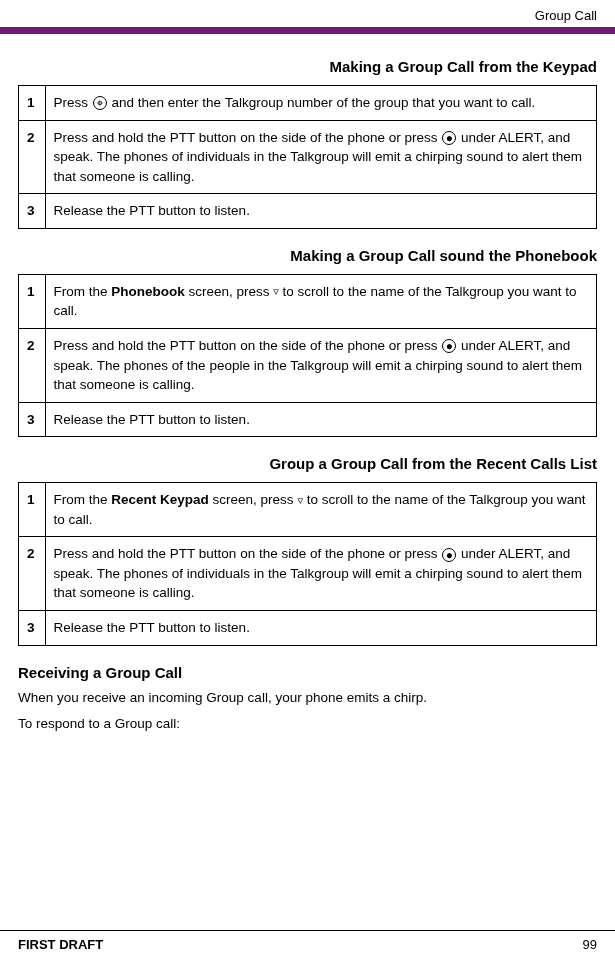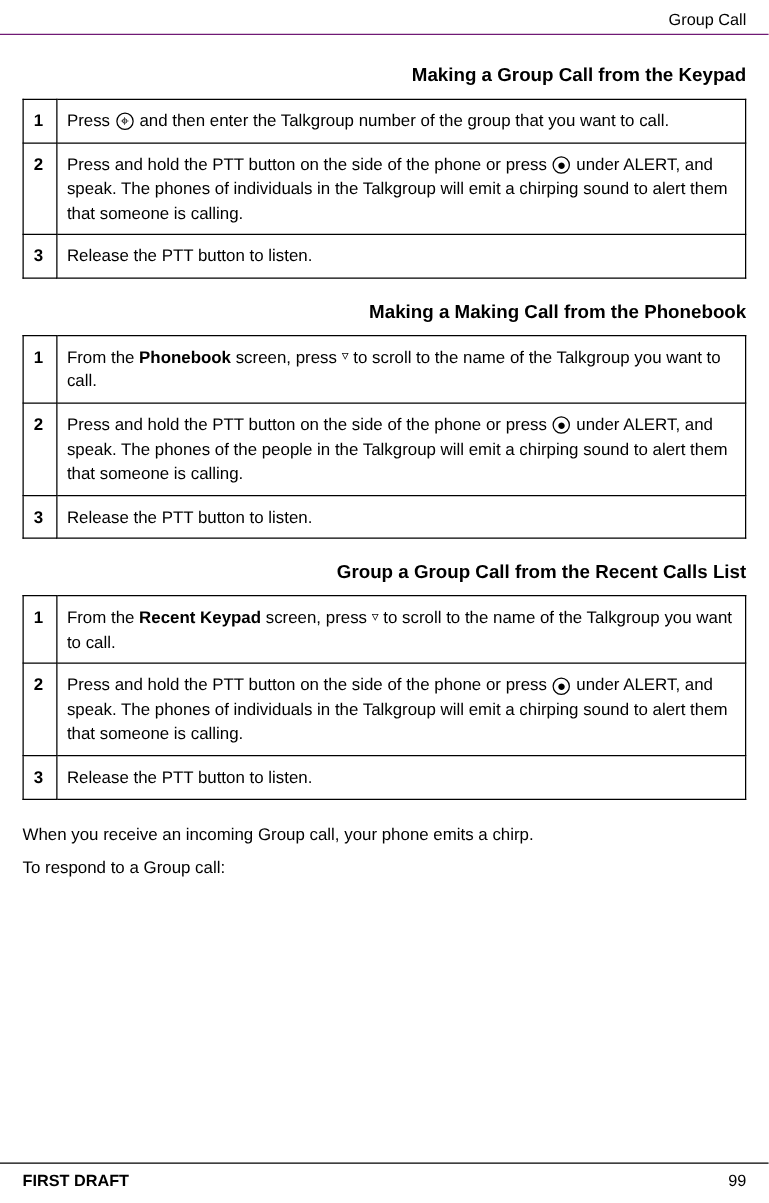--- a/index.html
+++ b/index.html
@@ -15,21 +15,21 @@
       font-family: Arial, Helvetica, sans-serif;
       font-size: 13.5px;
       color: #000000;
       position: relative;
     }
 
     .page-header {
       text-align: right;
       padding: 8px 18px 4px 18px;
       font-size: 13px;
-      border-bottom: 1px solid #701a75;
+      border-bottom: 7px solid #701a75;
       margin-bottom: 0;
     }
 
     .page-content {
       padding: 14px 18px 60px 18px;
     }
 
     .section-title {
       font-size: 15px;
       font-weight: bold;
@@ -148,21 +148,21 @@
       <td class="step-num">2</td>
       <td class="step-text">Press and hold the PTT button on the side of the phone or press <span class="icon-symbol">●</span> under ALERT, and speak. The phones of individuals in the Talkgroup will emit a chirping sound to alert them that someone is calling.</td>
     </tr>
     <tr>
       <td class="step-num">3</td>
       <td class="step-text">Release the PTT button to listen.</td>
     </tr>
   </tbody>
     </table>
 
-  <div class="section-title">Making a Making Call from the Phonebook</div>
+  <div class="section-title">Making a Group Call sound the Phonebook</div>
 
   <table class="instruction-table">
     <tbody>
         <tr>
       <td class="step-num">1</td>
       <td class="step-text">From the <b>Phonebook</b> screen, press <span class="nav-icon">▿</span> to scroll to the name of the Talkgroup you want to call.</td>
     </tr>
     <tr>
       <td class="step-num">2</td>
       <td class="step-text">Press and hold the PTT button on the side of the phone or press <span class="icon-symbol">●</span> under ALERT, and speak. The phones of the people in the Talkgroup will emit a chirping sound to alert them that someone is calling.</td>
@@ -187,20 +187,21 @@
       <td class="step-text">Press and hold the PTT button on the side of the phone or press <span class="icon-symbol">●</span> under ALERT, and speak. The phones of individuals in the Talkgroup will emit a chirping sound to alert them that someone is calling.</td>
     </tr>
     <tr>
       <td class="step-num">3</td>
       <td class="step-text">Release the PTT button to listen.</td>
     </tr>
   </tbody>
     </table>
 
   <div class="receiving-section">
+    <div class="receiving-title">Receiving a Group Call</div>
     <p class="paragraph-text">When you receive an incoming Group call, your phone emits a chirp.</p>
     <p class="paragraph-text">To respond to a Group call:</p>
   </div>
 
 </div>
 
 <div class="page-footer">
   <span class="footer-draft">FIRST DRAFT</span>
   <span class="footer-page">99</span>
 </div>

